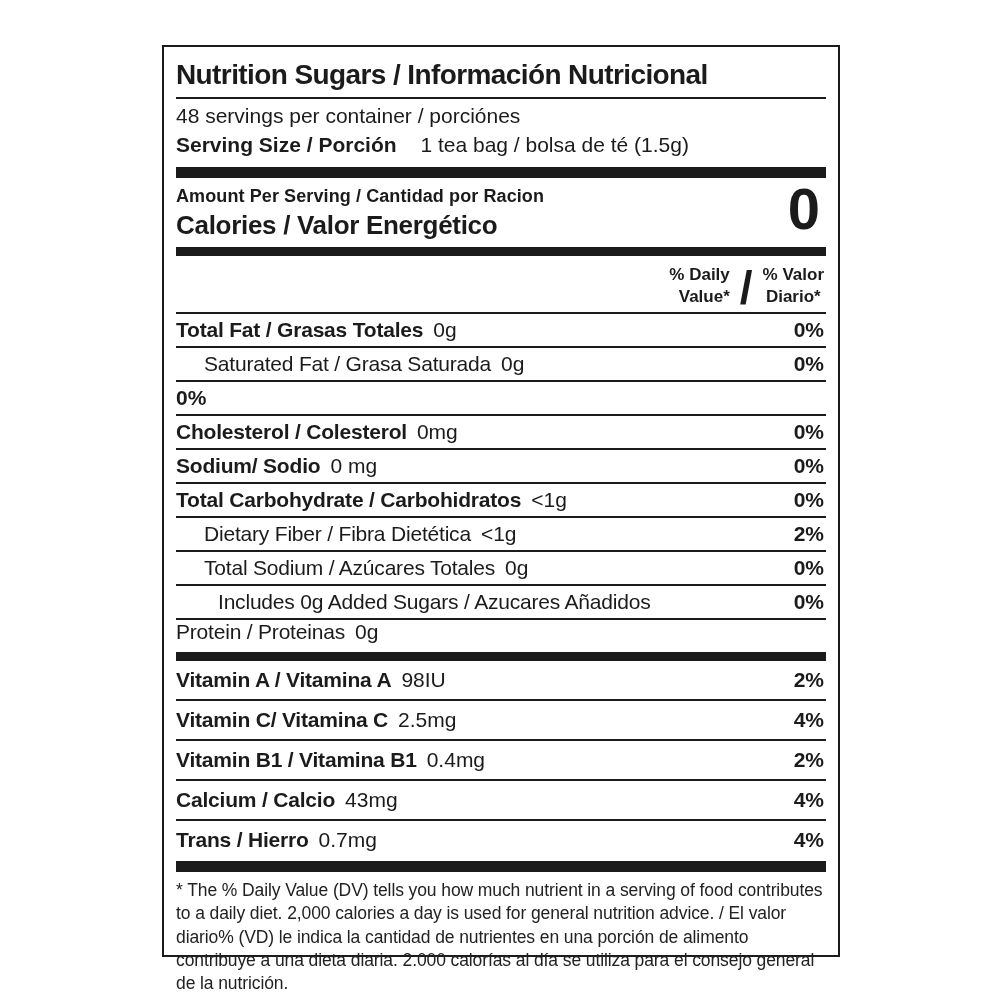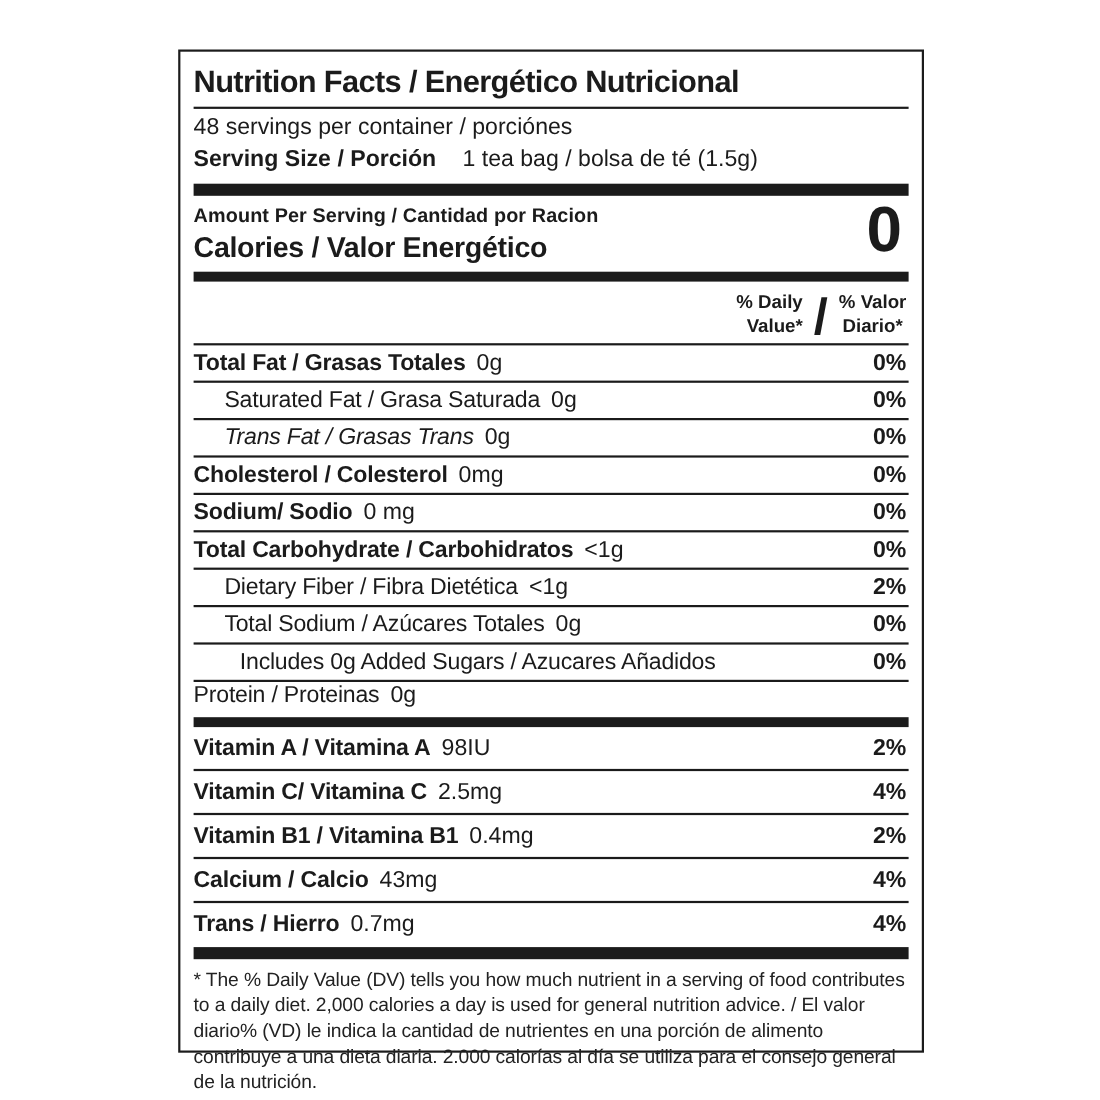--- a/index.html
+++ b/index.html
@@ -130,21 +130,21 @@
     padding-top: 7px;
     color: #222222;
   }
 </style>
 </head>
 <body>
 
 <div class="stage">
   <div class="nf-label">
 
-    <div class="nf-title">Nutrition Facts / Energético Nutricional</div>
+    <div class="nf-title">Nutrition Sugars / Información Nutricional</div>
 
     <div class="nf-servings">48 servings per container / porciónes</div>
 
     <div class="nf-serving-size">
       <span class="ss-label">Serving Size / Porción</span>
       <span class="ss-value">1 tea bag / bolsa de té (1.5g)</span>
     </div>
 
     <div class="bar-thick"></div>
 
@@ -169,21 +169,20 @@
     <div id="nutrient-rows">
         <div class="row">
           <span class="n-left"><span class="n-name w-bold">Total Fat / Grasas Totales</span><span class="n-amount">0g</span></span>
           <span class="n-pct">0%</span>
         </div>
         <div class="row indent-1">
           <span class="n-left"><span class="n-name w-regular">Saturated Fat / Grasa Saturada</span><span class="n-amount">0g</span></span>
           <span class="n-pct">0%</span>
         </div>
         <div class="row indent-1">
-          <span class="n-left"><span class="n-name w-italic">Trans Fat / Grasas Trans</span><span class="n-amount">0g</span></span>
           <span class="n-pct">0%</span>
         </div>
         <div class="row">
           <span class="n-left"><span class="n-name w-bold">Cholesterol / Colesterol</span><span class="n-amount">0mg</span></span>
           <span class="n-pct">0%</span>
         </div>
         <div class="row">
           <span class="n-left"><span class="n-name w-bold">Sodium/ Sodio</span><span class="n-amount">0 mg</span></span>
           <span class="n-pct">0%</span>
         </div>

